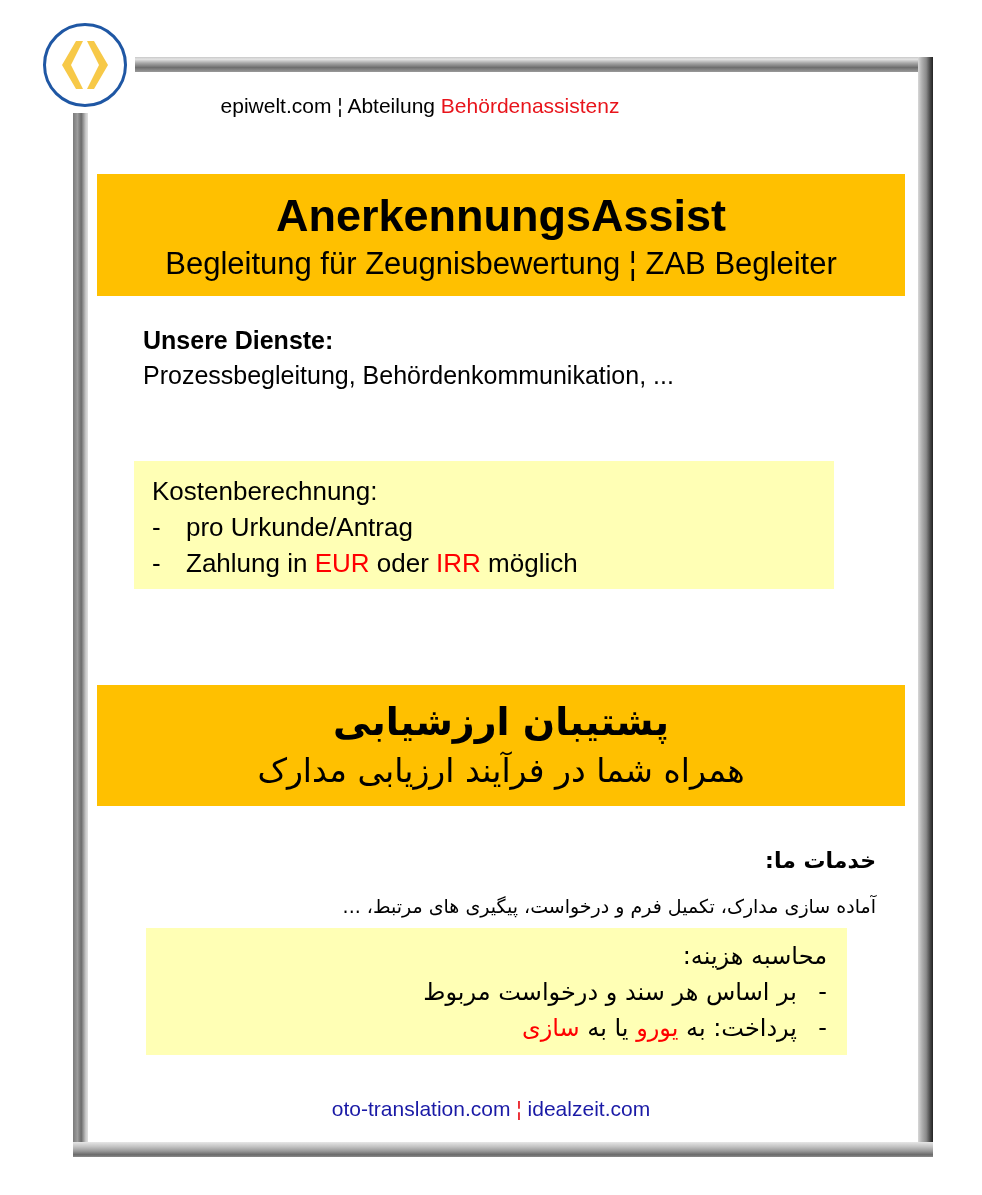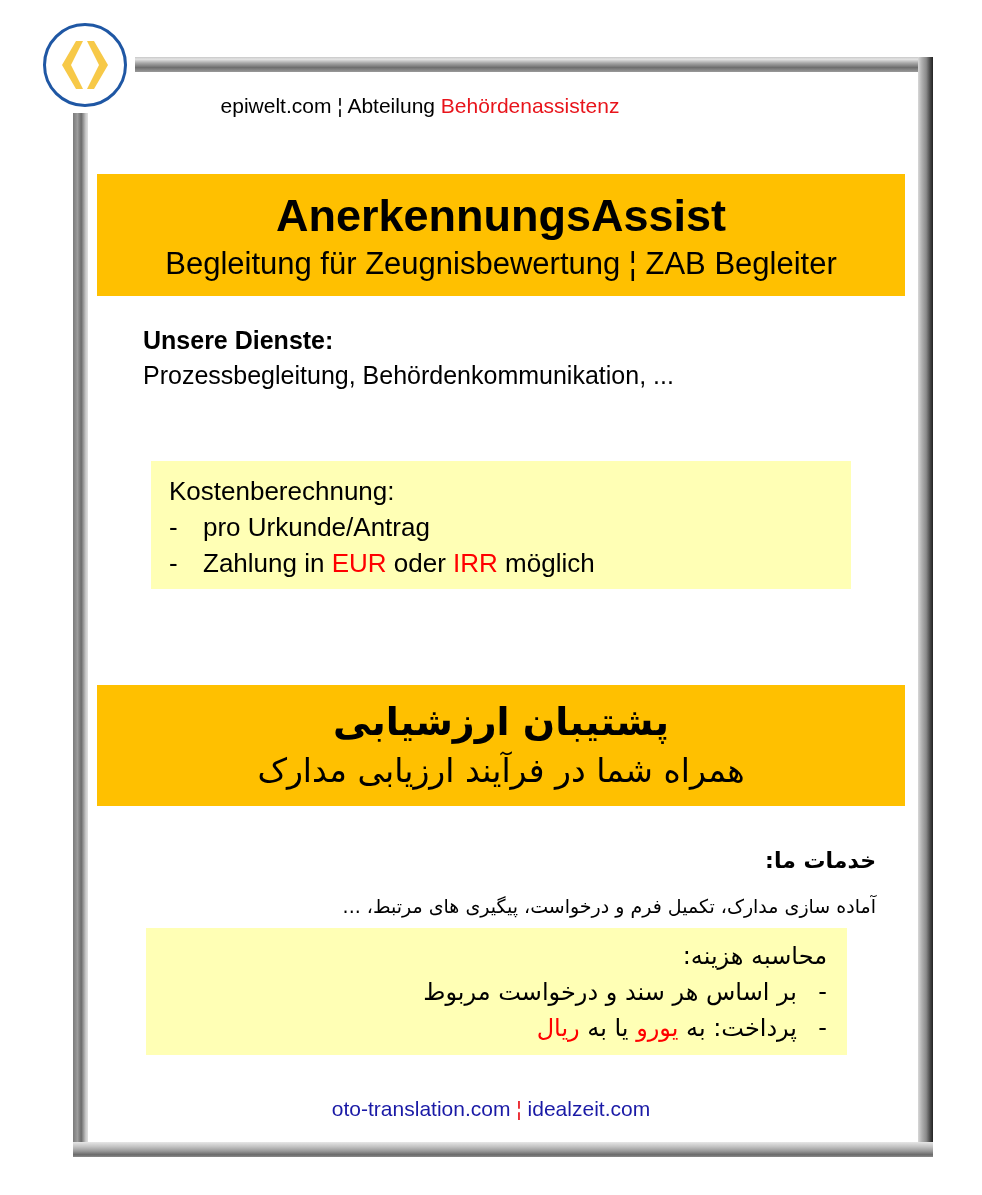--- a/index.html
+++ b/index.html
@@ -15,21 +15,21 @@
   .dept .red { color:#e8141b; }
   .banner { position:absolute; left:97px; width:808px; background:#ffc000; text-align:center; }
   .banner1 { top:174px; height:122px; }
   .banner1 .t1 { font-weight:bold; font-size:45px; margin-top:16px; line-height:52px; }
   .banner1 .t2 { font-size:31px; line-height:40px; margin-top:2px; }
   .banner2 { top:685px; height:121px; direction:rtl; }
   .banner2 .t1 { font-family:"DejaVu Sans", sans-serif; font-weight:bold; font-size:38px; line-height:50px; margin-top:12px; }
   .banner2 .t2 { font-family:"DejaVu Sans", sans-serif; font-size:33px; line-height:48px; }
   .services-de { position:absolute; left:143px; top:323px; font-size:25px; line-height:35px; }
   .services-de .head { font-weight:bold; }
-  .cost-box { position:absolute; left:151px; width:700px; background:#ffffb5; }
+  .cost-box { position:absolute; left:134px; width:700px; background:#ffffb5; }
   .cost-de { top:461px; height:128px; }
   .cost-de .inner { padding:12px 0 0 18px; font-size:26px; line-height:36px; }
   .dash { display:inline-block; width:34px; }
   .red { color:#ff0000; }
   .services-fa { position:absolute; right:106px; top:816px; direction:rtl; text-align:right; font-family:"DejaVu Sans", sans-serif;margin-top:28px; }
   .services-fa .head { font-weight:bold; font-size:22px; line-height:34px; }
   .services-fa .body { font-size:19px; line-height:30px; margin-top:13px; }
   .cost-fa { left:146px; width:701px; top:928px; height:127px; direction:rtl; }
   .cost-fa .inner { padding:10px 20px 0 0; font-family:"DejaVu Sans", sans-serif; font-size:24px; line-height:36px; text-align:right; }
   .cost-fa .dash { width:30px; }
@@ -97,21 +97,21 @@
 <div class="cost-box cost-fa">
   <div class="inner">
     <div>محاسبه هزینه:</div>
     <div>
       <span class="dash">-</span><span>بر اساس هر سند و درخواست مربوط</span>
     </div>
     <div>
       <span class="dash">-</span><span>پرداخت: به</span>
       <span class="red">یورو</span>
       <span>یا به</span>
-      <span class="red">ریال</span>
+      <span class="red">سازی</span>
     </div>
   </div>
 </div>
 
 <div class="footer">
   <span>oto-translation.com</span>
   <span class="sep">¦</span>
   <span>idealzeit.com</span>
 </div>
 

